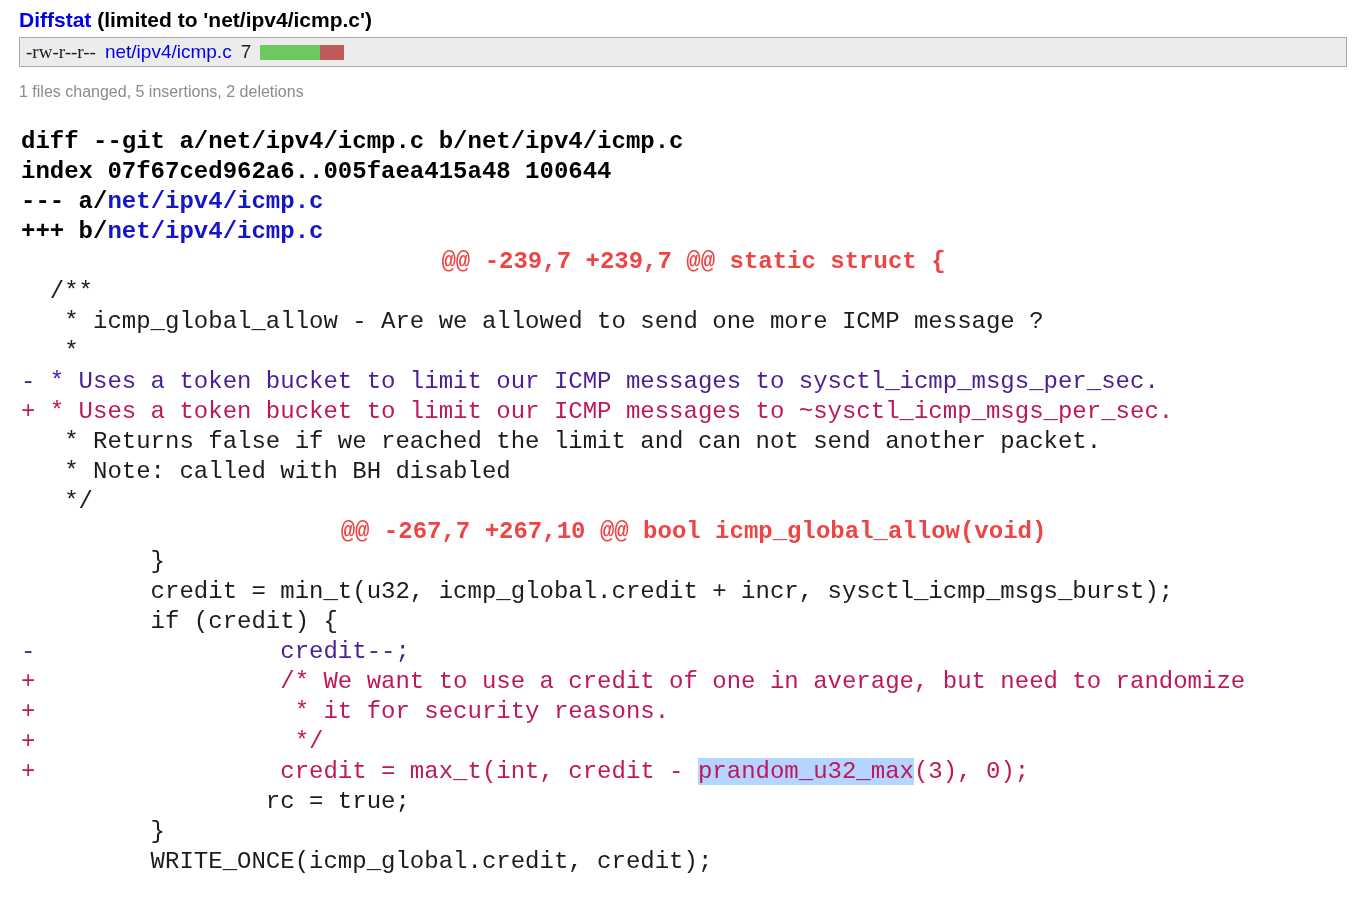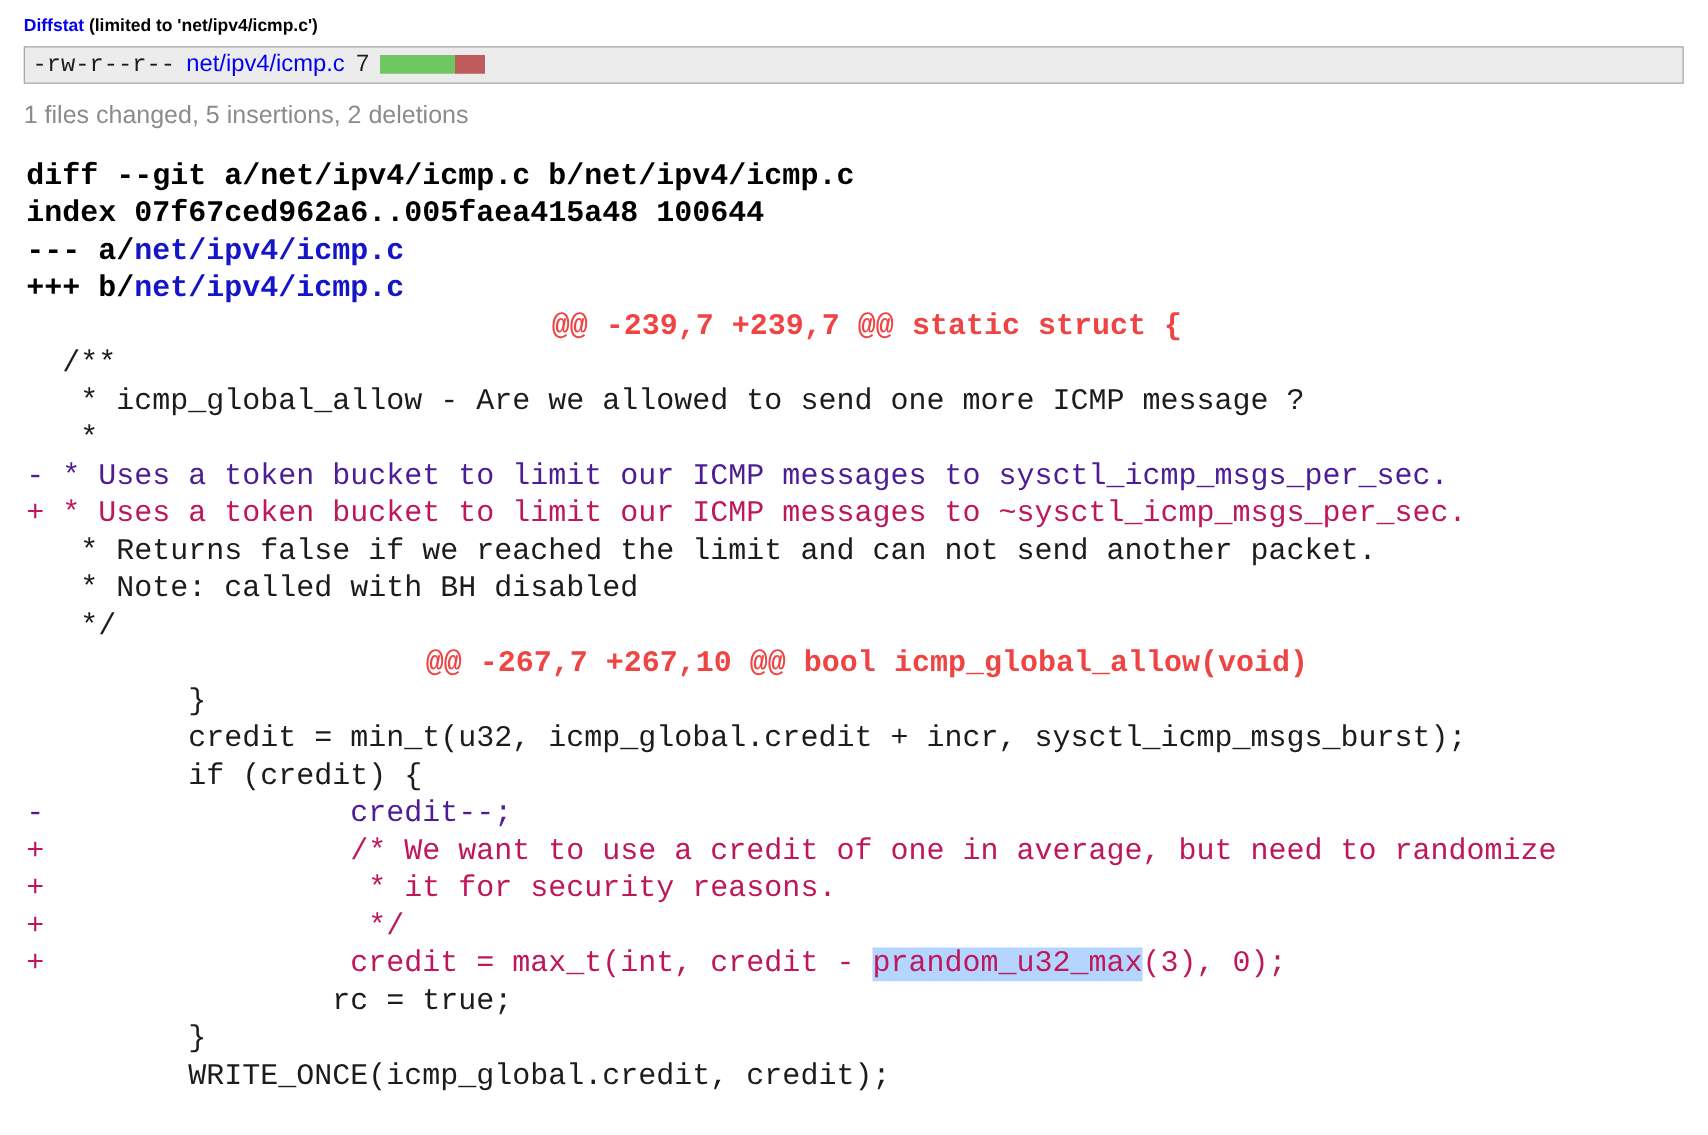--- a/index.html
+++ b/index.html
@@ -11,21 +11,21 @@
     width: 1366px;
     height: 908px;
     overflow: hidden;
     font-family: "Liberation Sans", sans-serif;
     -webkit-font-smoothing: antialiased;
   }
 
   
   .diffstat-heading {
     font-family: "Liberation Sans", sans-serif;
-    font-size: 14px;
+    font-size: 21px;
     font-weight: bold;
     color: #000000;
     padding: 8px 0 0 19px;
     line-height: 24px;
     white-space: nowrap;
   }
   .diffstat-heading a {
     color: #0000ee;
     text-decoration: none;
   }
@@ -34,21 +34,21 @@
     margin: 5px 19px 0 19px;
     background: #ececec;
     border: 1px solid #a8a8a8;
     height: 28px;
     line-height: 28px;
     padding: 0 0 0 6px;
     white-space: nowrap;
     overflow: hidden;
   }
   .diffstat-mode {
-    font-family: Liberation Mono, monospace;
+    font-family: Liberation Serif, serif;
     font-size: 19px;
     color: #1c1c1c;
     margin-top: 36px;
   }
   .diffstat-file {
     font-family: "Liberation Sans", sans-serif;
     font-size: 19px;
     color: #0000ee;
     text-decoration: none;
     margin-left: 9px;
@@ -70,21 +70,21 @@
   .bar-add, .bar-del {
     display: inline-block;
     height: 15px;
     vertical-align: top;
   }
   .bar-add { background: #6fc761; }
   .bar-del { background: #c05b5b; }
 
   .diffstat-summary {
     font-family: "Liberation Sans", sans-serif;
-    font-size: 20px;
+    font-size: 16px;
     color: #8b8b8b;
     padding: 12px 0 0 19px;
     line-height: 26px;
     white-space: nowrap;
   }
 
   
   .diff-body {
     margin-top: 22px;
     font-family: "Liberation Mono", "DejaVu Sans Mono", monospace;

